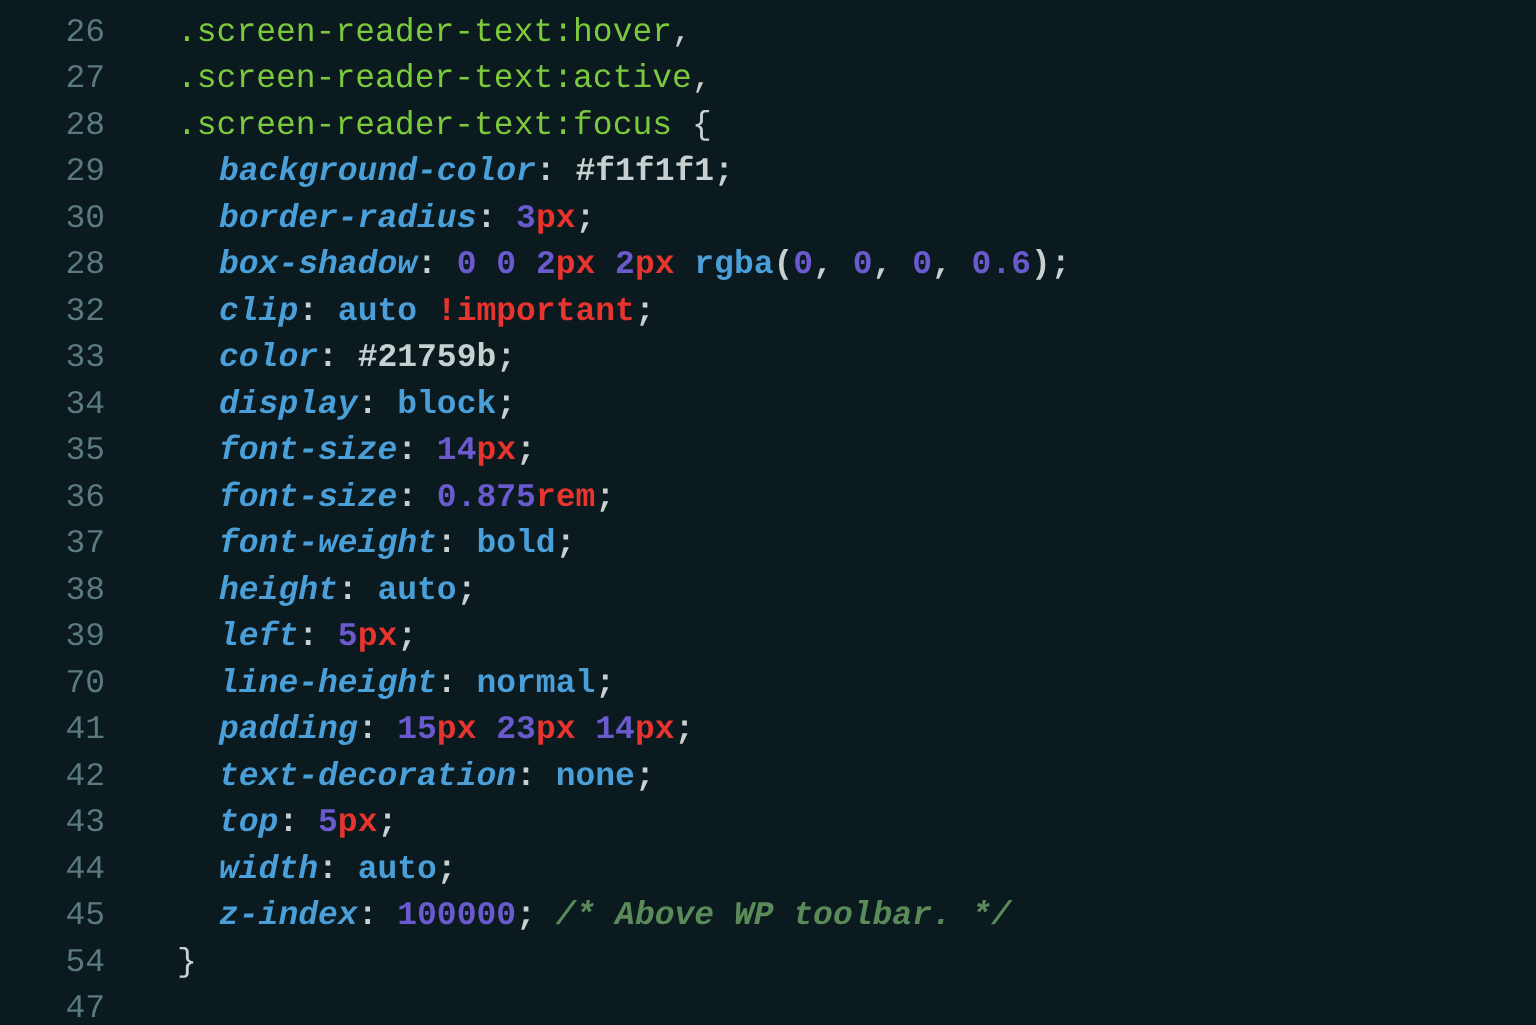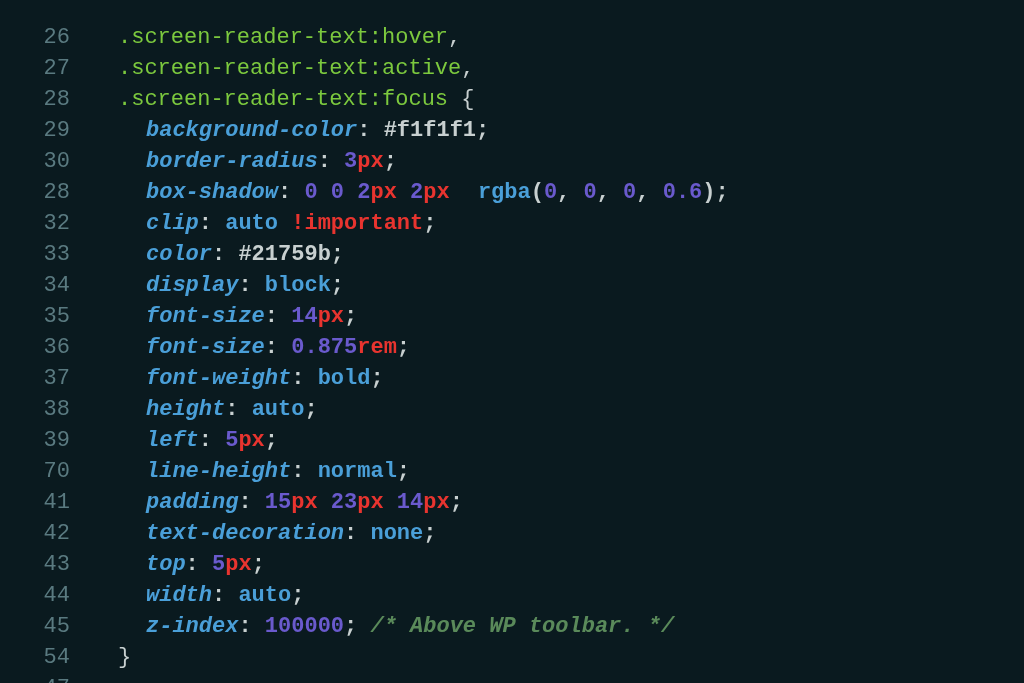--- a/index.html
+++ b/index.html
@@ -12,21 +12,21 @@
       font-family: 'Consolas', 'Monaco', 'Courier New', monospace;
       font-size: 22px;
       line-height: 1.42;
       overflow: hidden;
       width: 1024px;
       height: 683px;
     }
     .editor {
       display: flex;
       height: 100%;
-      padding-top: 22px;
+      padding-top: 6px;
     }
     .gutter {
       width: 90px;
       text-align: right;
       padding-right: 20px;
       color: #5a7a80;
       user-select: none;
     }
     .gutter .line-num {
       display: block;
@@ -42,21 +42,21 @@
     }
     .tok-selector { color: #7cc93e; }
     .tok-pseudo { color: #7cc93e; }
     .tok-brace { color: #c8d0d0; }
     .tok-property { color: #4a9fd8; font-style: italic; }
     .tok-colon { color: #c8d0d0; }
     .tok-value { color: #4a9fd8; }
     .tok-hex { color: #c8d0d0; }
     .tok-number { color: #6a5acd; }
     .tok-unit { color: #e8342f; }
-    .tok-func { color: #4a9fd8; margin-left: 15px; }
+    .tok-func { color: #4a9fd8; }
     .tok-paren { color: #c8d0d0; }
     .tok-important { color: #e8342f; }
     .tok-semi { color: #c8d0d0; }
     .tok-comma { color: #c8d0d0; }
     .tok-comment { color: #5a8a5a; font-style: italic; }
     .indent1 { padding-left: 28px; }
     .indent2 { padding-left: 56px; font-weight: bold; }
   </style>
 </head>
 <body>

